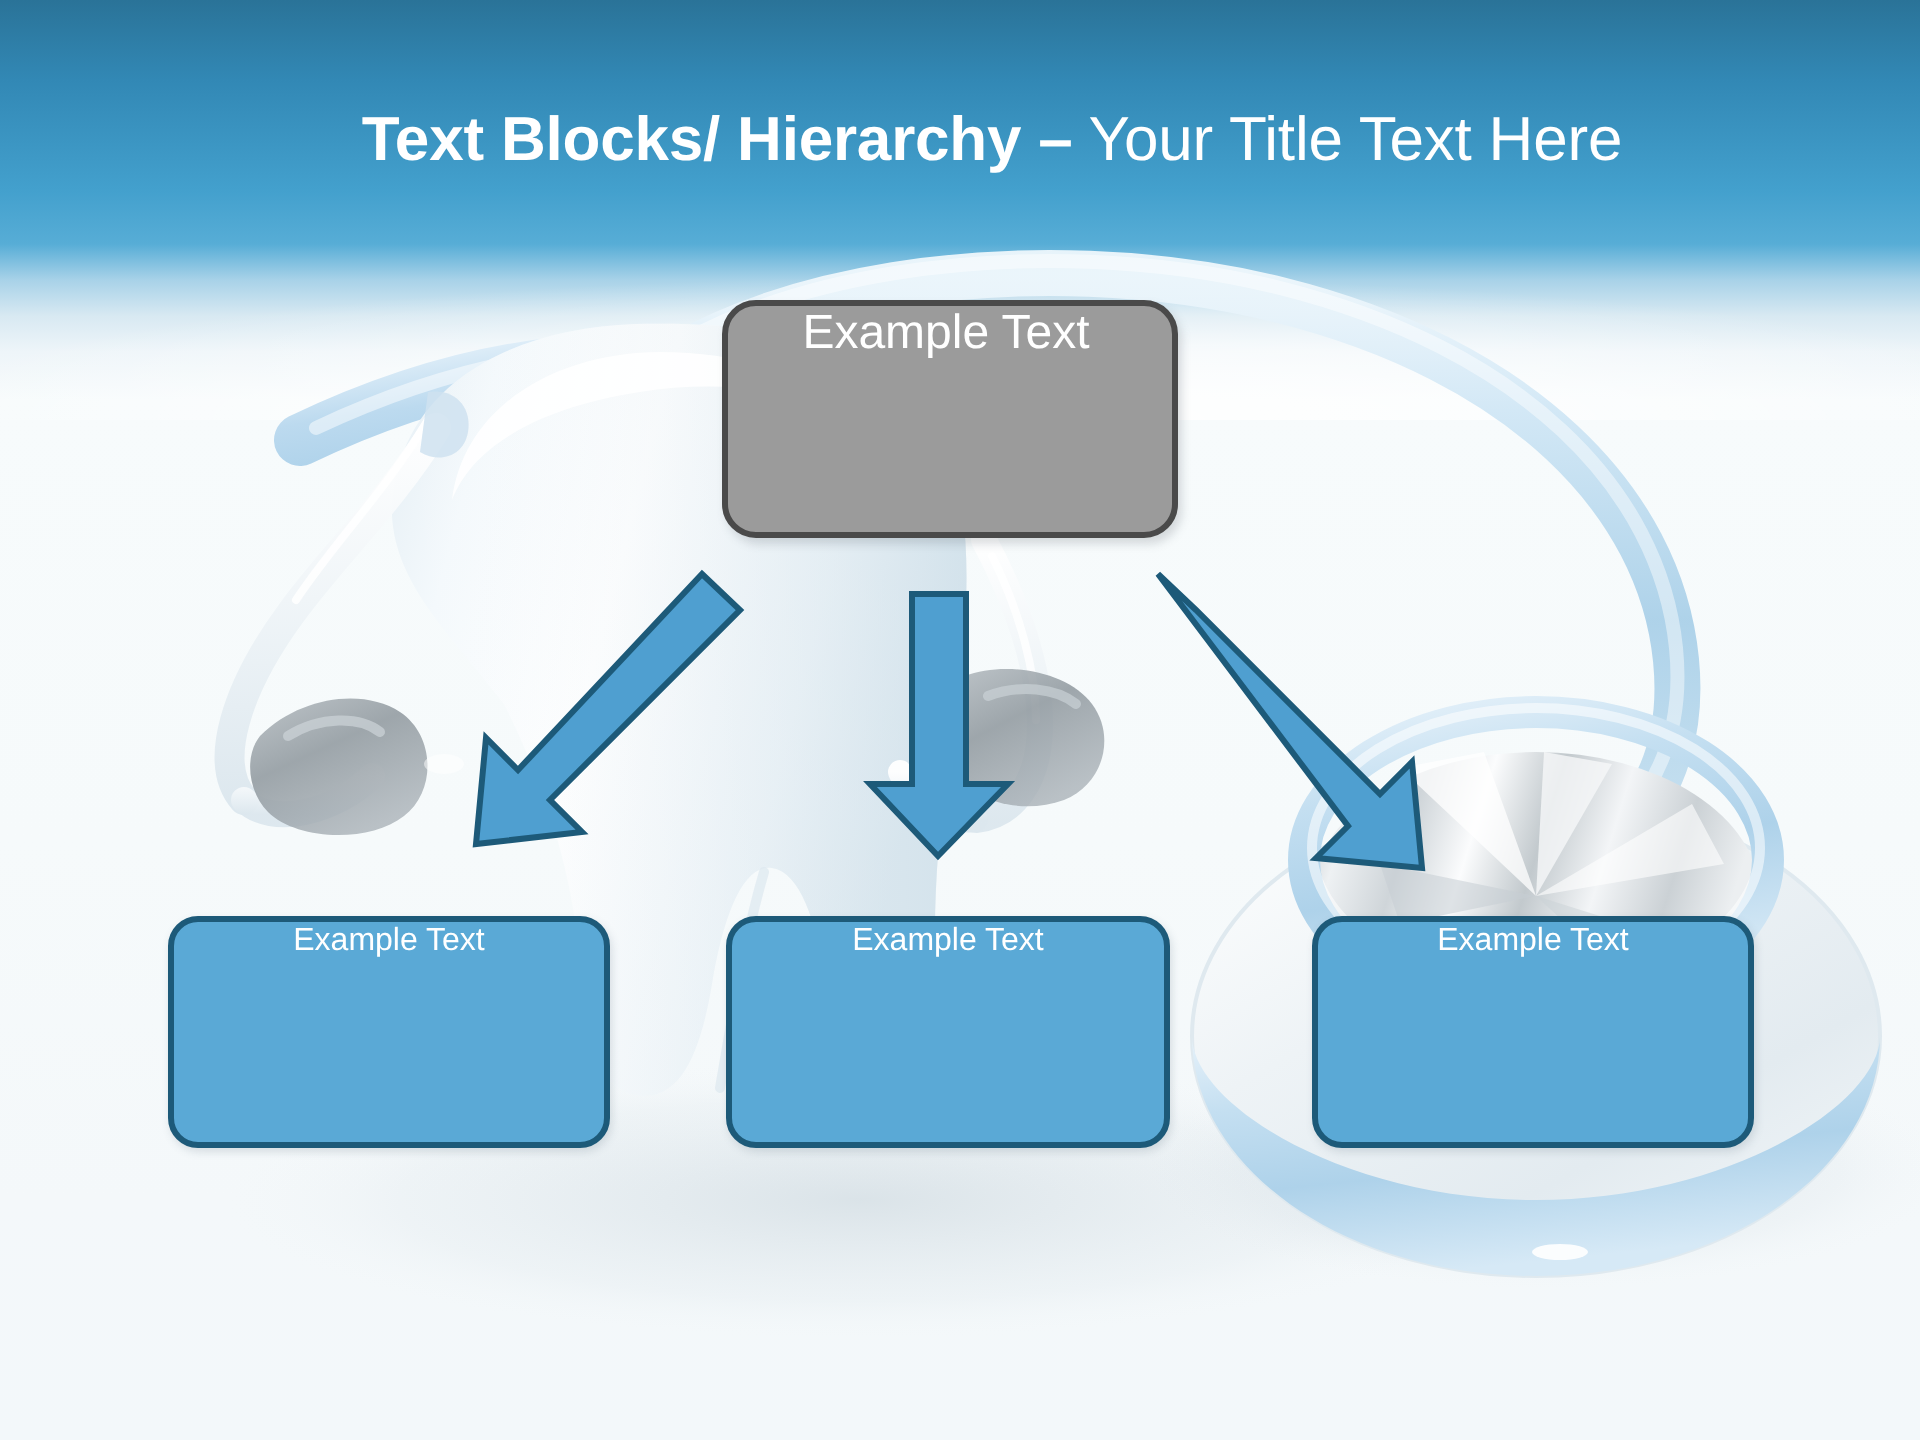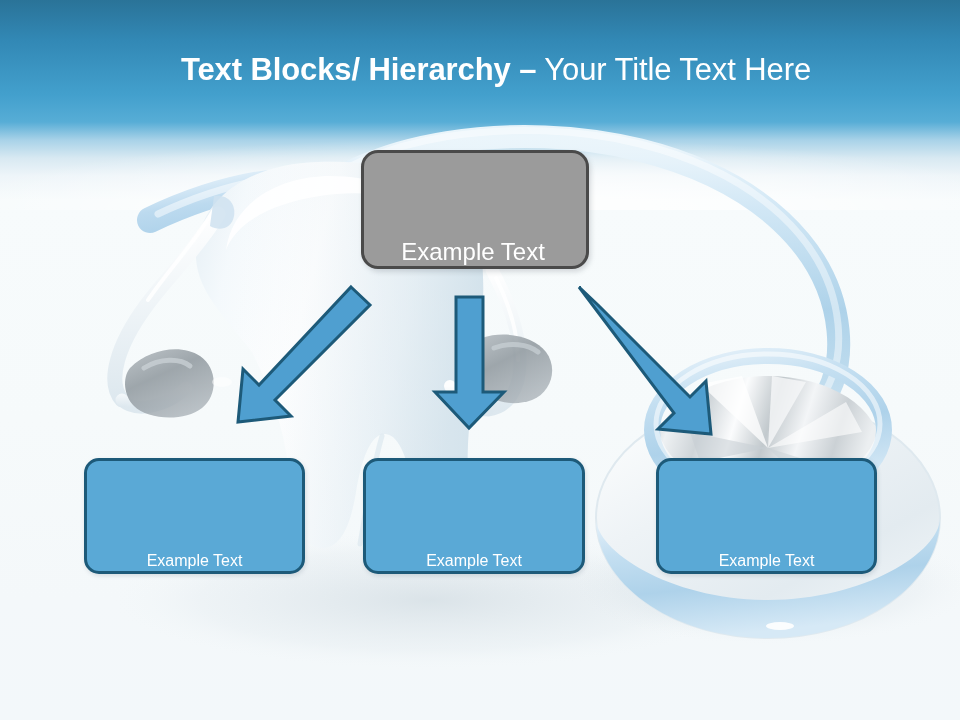--- a/index.html
+++ b/index.html
@@ -71,21 +71,21 @@
     white-space: nowrap;
   }
   .title .strong { font-weight: bold; }
   .title .light  { font-weight: normal; }
 
   
   .node {
     position: absolute;
     box-sizing: border-box;
     display: flex;
-    align-items: flex-end;
+    align-items: flex-start;
     border-radius: 15px;
     color: #ffffff;
   }
   .node-label { width: 100%; }
 
   .node.root {
     left: 361px;
     top: 150px;
     width: 228px;
     height: 119px;

